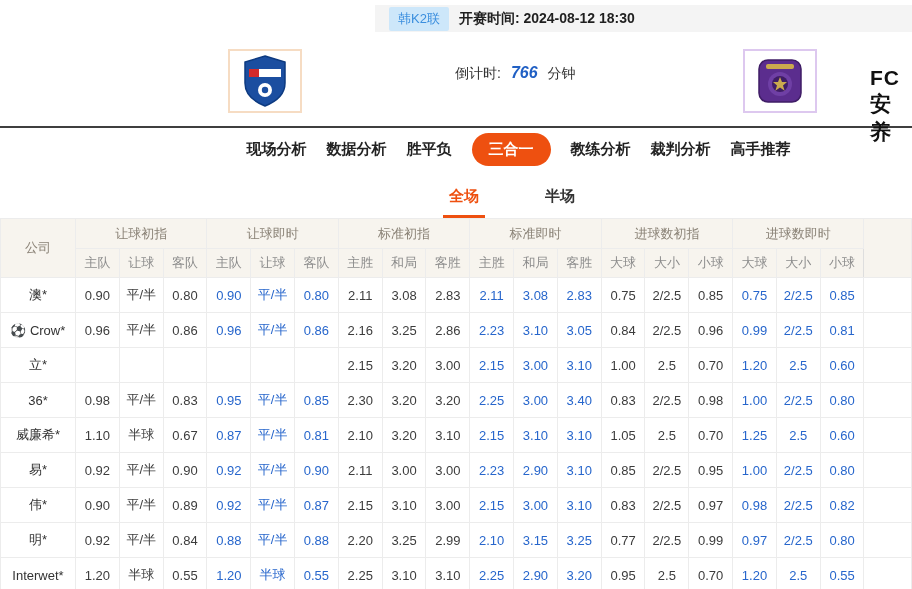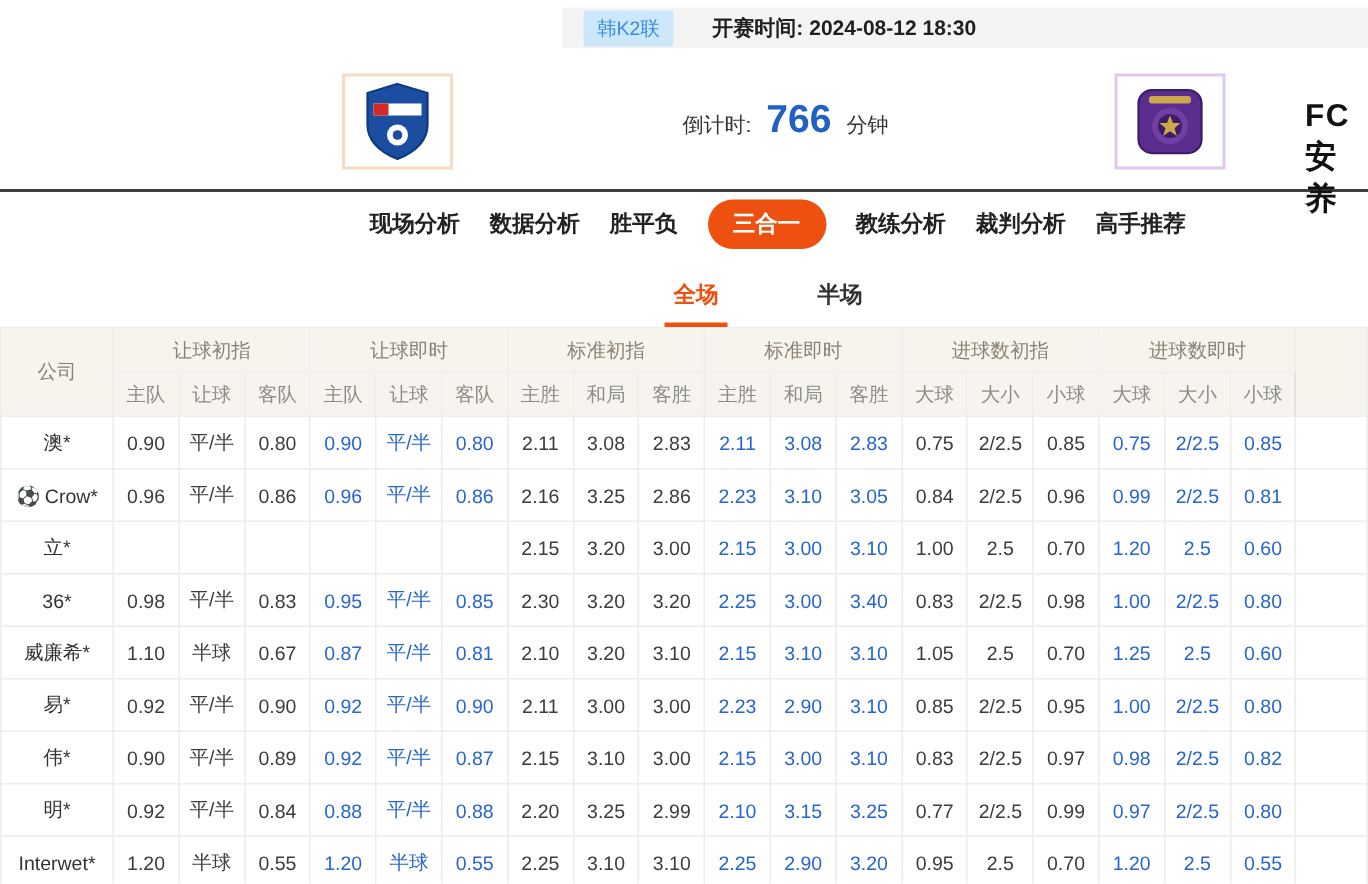--- a/index.html
+++ b/index.html
@@ -5,38 +5,38 @@
   * { margin:0; padding:0; box-sizing:border-box; }
   html,body { width:912px; height:589px; }
   body {
     font-family:"Liberation Sans","DejaVu Sans",sans-serif;
     background:#ffffff; color:#333; overflow:hidden;
   }
   
   .topbar { position:relative; height:36px; background:#fff; }
   .top-strip {
     position:absolute; left:375px; right:0; top:5px; height:27px;
-    background:#f4f4f4; display:flex; align-items:center; gap:26px; padding-left:14px;
+    background:#f4f4f4; display:flex; align-items:center; gap:10px; padding-left:14px;
   }
   .league-badge { background:#cde7fa; color:#3a8ede; font-size:13px; padding:3px 9px; border-radius:2px; }
   .kickoff { font-size:14px; font-weight:bold; color:#1f1f1f; }
   
   .teams { position:relative; height:90px; background:#fff; }
   .team-name { font-size:21px; font-weight:bold; color:#111; letter-spacing:1px; }
   .home-name { position:absolute; left:100px; top:30px; }
   .away-name { position:absolute; left:870px; top:30px; }
   .logo-box {
     position:absolute; top:13px; width:74px; height:64px; background:#fff;
     display:flex; align-items:center; justify-content:center;
   }
   .home-box { left:228px; border:2px solid #f6dcc3; }
   .away-box { left:743px; border:2px solid #ddc8ef; }
   .countdown { position:absolute; left:455px; top:28px; font-size:14px; color:#333;
     display:flex; align-items:baseline; gap:10px; }
-  .cd-num { font-size:26px; font-weight:bold; color:#2160c4; }
+  .cd-num { font-size:16px; font-weight:bold; color:#2160c4;font-style:italic; }
   
   nav {
     height:44px; border-top:2px solid #3f3f3f; background:#fff;
     display:flex; align-items:center; justify-content:center; gap:20px; padding-left:125px;
   }
   .nav-tab { font-size:15px; font-weight:bold; color:#222; cursor:pointer; }
   .nav-tab.active { background:#ee5010; color:#fff; padding:7px 17px; border-radius:17px; }
   
   .subtabs { height:48px; display:flex; align-items:flex-end; justify-content:center;
     gap:54px; padding-left:112px; background:#fff; }

